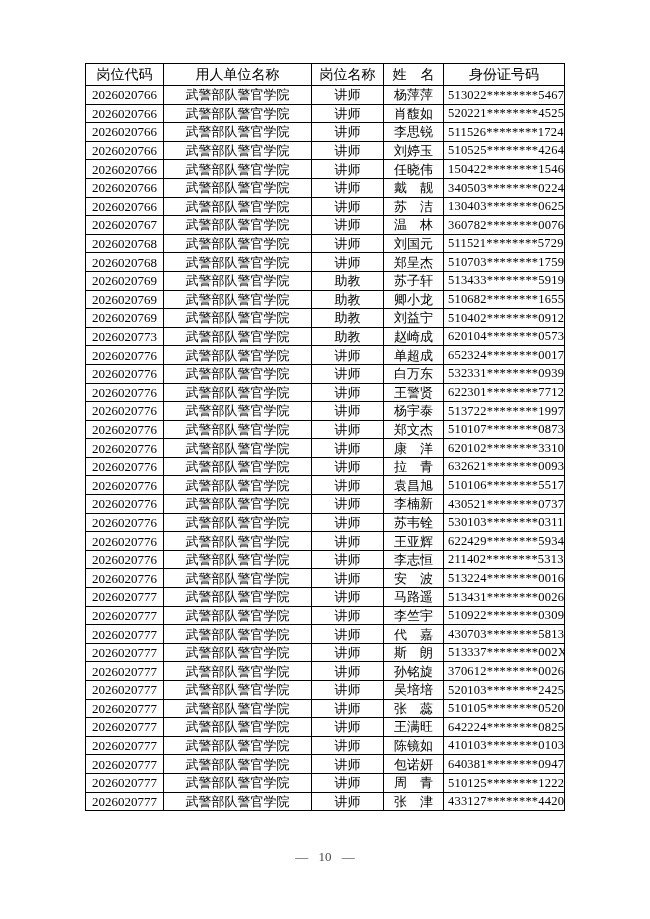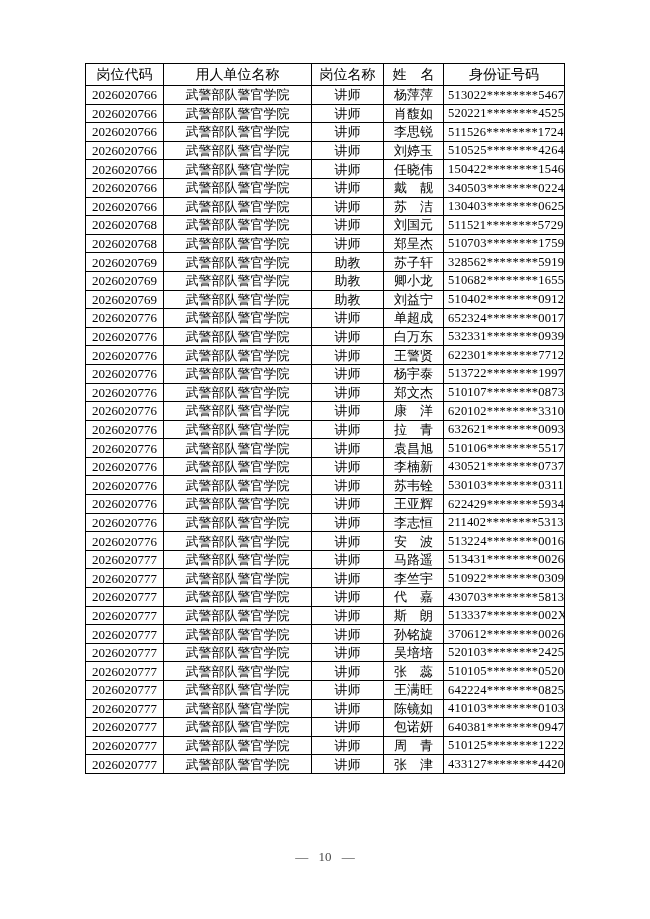--- a/index.html
+++ b/index.html
@@ -132,55 +132,69 @@
           <td class="c4">340503********0224</td>
         </tr>
         <tr>
           <td class="c0">2026020766</td>
           <td class="c1">武警部队警官学院</td>
           <td class="c2">讲师</td>
           <td class="c3">苏　洁</td>
           <td class="c4">130403********0625</td>
         </tr>
         <tr>
+          <td class="c0">2026020767</td>
+          <td class="c1">武警部队警官学院</td>
+          <td class="c2">讲师</td>
+          <td class="c3">温　林</td>
+          <td class="c4">360782********0076</td>
+        </tr>
+        <tr>
           <td class="c0">2026020768</td>
           <td class="c1">武警部队警官学院</td>
           <td class="c2">讲师</td>
           <td class="c3">刘国元</td>
           <td class="c4">511521********5729</td>
         </tr>
         <tr>
           <td class="c0">2026020768</td>
           <td class="c1">武警部队警官学院</td>
           <td class="c2">讲师</td>
           <td class="c3">郑呈杰</td>
           <td class="c4">510703********1759</td>
         </tr>
         <tr>
           <td class="c0">2026020769</td>
           <td class="c1">武警部队警官学院</td>
           <td class="c2">助教</td>
           <td class="c3">苏子轩</td>
-          <td class="c4">328562********5919</td>
+          <td class="c4">513433********5919</td>
         </tr>
         <tr>
           <td class="c0">2026020769</td>
           <td class="c1">武警部队警官学院</td>
           <td class="c2">助教</td>
           <td class="c3">卿小龙</td>
           <td class="c4">510682********1655</td>
         </tr>
         <tr>
           <td class="c0">2026020769</td>
           <td class="c1">武警部队警官学院</td>
           <td class="c2">助教</td>
           <td class="c3">刘益宁</td>
           <td class="c4">510402********0912</td>
         </tr>
         <tr>
+          <td class="c0">2026020773</td>
+          <td class="c1">武警部队警官学院</td>
+          <td class="c2">助教</td>
+          <td class="c3">赵崎成</td>
+          <td class="c4">620104********0573</td>
+        </tr>
+        <tr>
           <td class="c0">2026020776</td>
           <td class="c1">武警部队警官学院</td>
           <td class="c2">讲师</td>
           <td class="c3">单超成</td>
           <td class="c4">652324********0017</td>
         </tr>
         <tr>
           <td class="c0">2026020776</td>
           <td class="c1">武警部队警官学院</td>
           <td class="c2">讲师</td>

